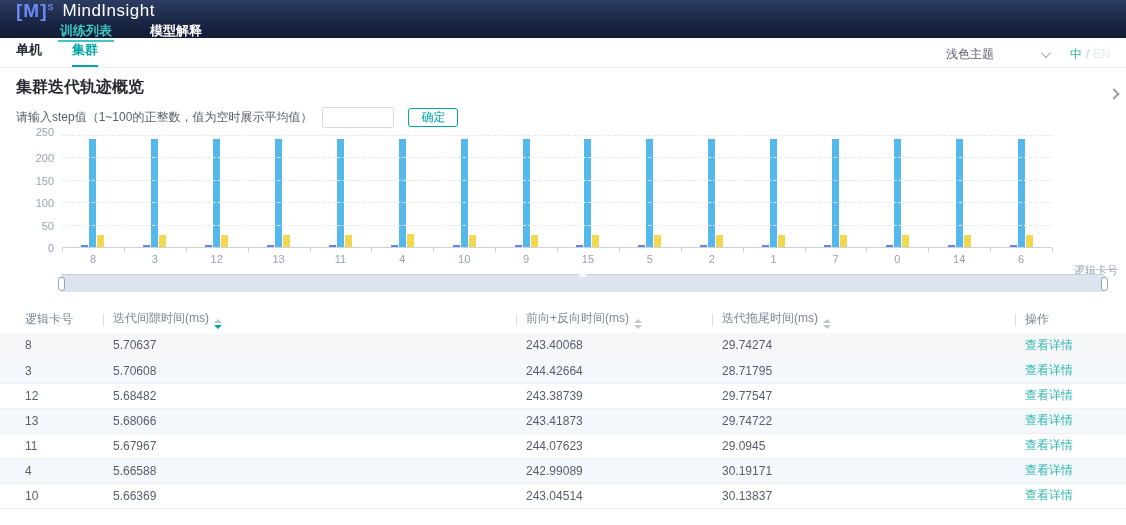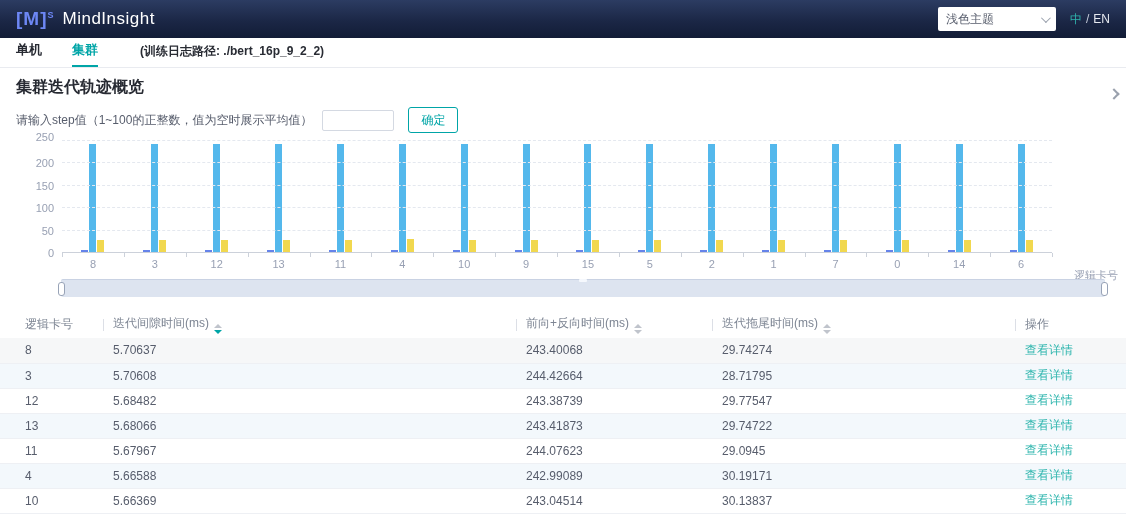--- a/index.html
+++ b/index.html
@@ -4,21 +4,21 @@
 <style>
   * { box-sizing: border-box; margin: 0; padding: 0; }
   body {
     width: 1126px; height: 525px; overflow: hidden;
     font-family: "Liberation Sans", sans-serif;
     background: #fff; color: #333; font-size: 12px;
   }
   
   .app-header {
     height: 38px; display: flex; align-items: stretch;
-    padding: 0 16px; background: linear-gradient(180deg, #2c3c62 0%, #1b2746 55%, #121c36 100%);
+    padding: 0 16px; background: linear-gradient(180deg, #2c3c62 0%, #1b2746 55%, #121c36 100%); flex-direction: column;
   }
   .logo-wrap { display: flex; align-items: center; }
   .logo { color: #6d87f5; font-weight: bold; font-size: 19px; letter-spacing: 1px; }
   .logo sup { font-size: 9px; color: #6d87f5; }
   .app-name { color: #ffffff; font-size: 17px; margin-left: 8px; letter-spacing: .5px; }
   .hnav { display: flex; margin-left: 42px; }
   .hnav-tab {
     display: flex; align-items: center; padding: 0 2px; margin-right: 34px;
     color: #ffffff; font-size: 13px; font-weight: bold; cursor: pointer;
     border-bottom: 2px solid transparent;
@@ -57,21 +57,21 @@
     border-top: 2px solid #9aa1ad; border-right: 2px solid #9aa1ad;
     transform: rotate(45deg);
   }
   .query-row { display: flex; align-items: center; margin-top: 9px; }
   .query-label { color: #575d6c; font-size: 12px; }
   .step-input {
     width: 72px; height: 21px; border: 1px solid #d4d9e2; border-radius: 2px;
     margin-left: 10px; outline: none; padding: 0 6px; font-size: 12px;
   }
   .confirm-btn {
-    height: 26px; margin-left: 14px; padding: 0 12px; background: #fff;
+    height: 19px; margin-left: 14px; padding: 0 12px; background: #fff;
     border: 1px solid #00a5a7; color: #00a5a7; border-radius: 3px;
     font-size: 12px; cursor: pointer;
   }
   
   .chart-wrap { padding: 0 16px; position: relative; margin-top: 4px; }
   .chart-top { display: flex; justify-content: space-between; align-items: center; }
   .axis-name { color: #98a0b3; font-size: 11px; }
   .legend { display: flex; align-items: center; }
   .legend-item { display: flex; align-items: center; margin-left: 16px; cursor: pointer; }
   .legend-swatch { width: 13px; height: 13px; border-radius: 2px; margin-right: 5px; }
@@ -122,35 +122,38 @@
   .detail-link { color: #2db5ad; cursor: pointer; }
 </style>
 </head>
 <body>
 
 <header class="app-header">
   <div class="logo-wrap">
     <span class="logo"><span>[M]</span><sup>S</sup></span>
     <span class="app-name">MindInsight</span>
   </div>
+  <nav class="hnav">
+    <div class="hnav-tab active">训练列表</div>
+    <div class="hnav-tab">模型解释</div>
+  </nav>
   <div class="hright">
     <div class="theme-select">
       <span class="sel-text">浅色主题</span>
       <span class="chevron-down"></span>
     </div>
     <div class="lang">
       <span class="zh">中</span><span class="sep">/</span><span class="en">EN</span>
     </div>
   </div>
 </header>
 
 <div class="sub-tabs">
   <div class="sub-tab">单机</div>
   <div class="sub-tab active">集群</div>
-  <div class="log-path" style="margin-left:12px;">(训练日志路径: ./bert_16p_9_2_2)</div>
 </div>
 
 <div class="section">
   <div class="section-title">集群迭代轨迹概览</div>
   <div class="collapse-arrow">
       <i></i>
     </div>
   <div class="query-row">
     <span class="query-label">请输入step值（1~100的正整数，值为空时展示平均值）</span>
     <input class="step-input" value="" style="">

